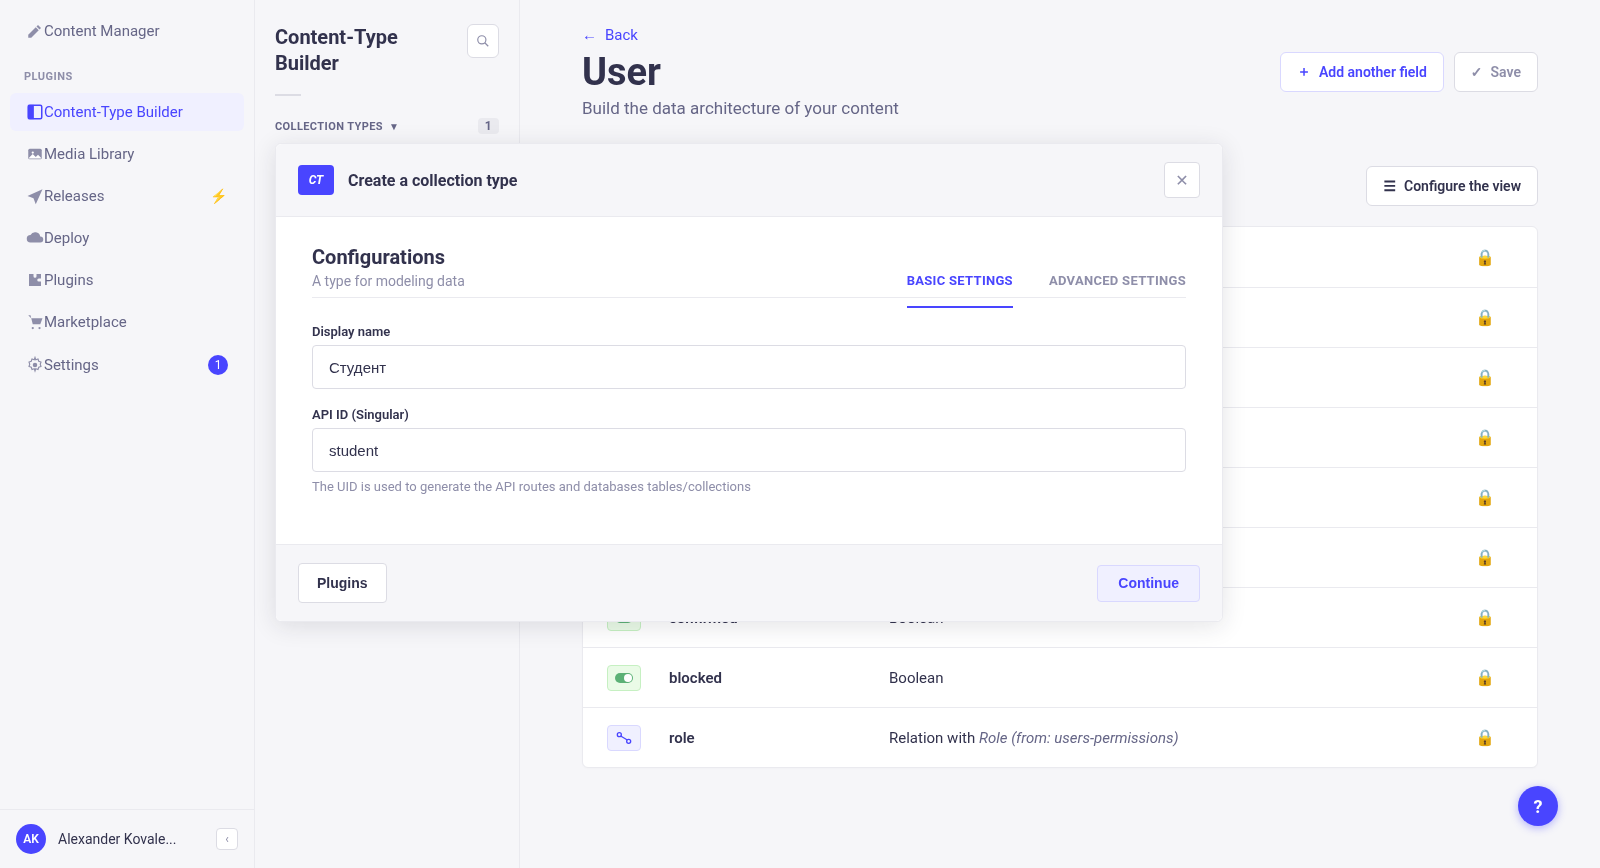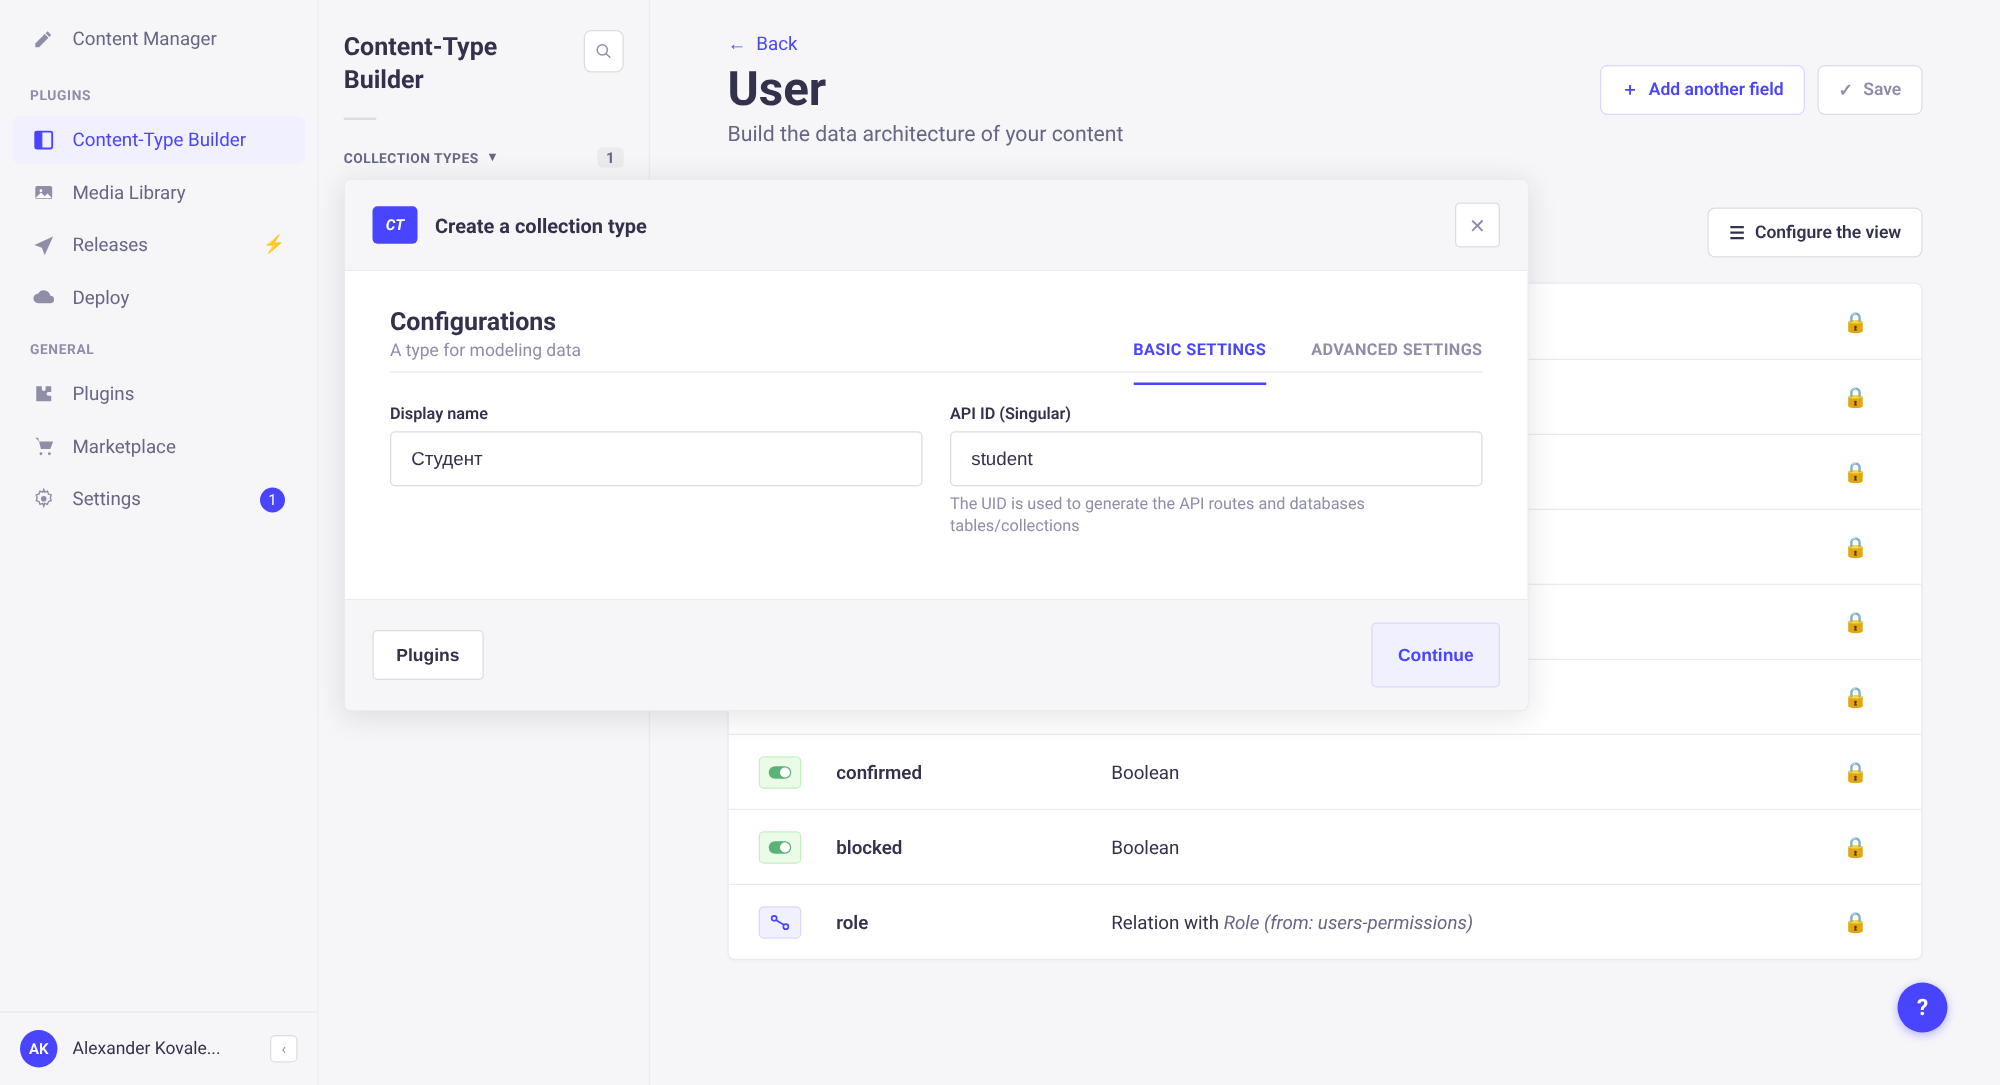--- a/index.html
+++ b/index.html
@@ -35,21 +35,21 @@
   .brand-title { font-size: 16px; font-weight: 700; color:#32324d; }
   .brand-sub { font-size: 12px; color:#8e8ea9; }
 
   .nav-group { padding: 10px 0 4px 0; }
   .nav-label {
     font-size: 11px; font-weight: 700; letter-spacing: .5px;
     color:#8e8ea9; text-transform: uppercase;
     padding: 14px 24px 8px 24px;
   }
   .nav-item {
-    display:flex; gap:14px;
+    display:flex; align-items:center; 
     padding: 10px 16px; margin: 2px 10px;
     border-radius: 6px; font-size: 15px; color:#666687;
     cursor:pointer;
   }
   .nav-item.active { background:#f0f0ff; color:#4945ff; }
   .nav-item .icon { width:18px; display:flex; justify-content:center; }
   .nav-item .icon svg { width:18px; height:18px; }
   .nav-item.active .icon svg { fill:#4945ff; stroke:#4945ff; }
   .badge {
     margin-left:auto; background:#4945ff; color:#fff; font-size:12px;
@@ -171,39 +171,39 @@
   .config-head { display:flex; align-items:flex-end; border-bottom:1px solid #eaeaef; padding-bottom:8px; }
   .config-title { font-size:20px; font-weight:700; color:#32324d; }
   .config-sub { font-size:14px; color:#8e8ea9; margin-top:4px; }
   .tabs { margin-left:auto; display:flex; gap:36px; align-self:flex-end;text-align:right; }
   .tab {
     font-size:13px; font-weight:700; letter-spacing:.3px; text-transform:uppercase;
     color:#8e8ea9; padding:0 0 18px 0; margin-bottom:-19px; cursor:pointer;
   }
   .tab.active { color:#4945ff; border-bottom:2px solid #4945ff; }
   .form-grid {
-    display:grid; grid-template-columns:1fr 1fr; gap:18px 22px; margin-top:26px;
+    display:grid; grid-template-columns:1fr; gap:18px 22px; margin-top:26px;
   }
   .form-field label { font-size:13px; font-weight:600; color:#32324d; display:block; margin-bottom:6px; }
   .input {
     width:100%; height:44px; border:1px solid #dcdce4; border-radius:4px;
     padding:0 16px; font-size:15px; color:#32324d; background:#fff;
   }
   .help { font-size:13px; color:#8e8ea9; margin-top:6px; line-height:1.4; }
   .modal-footer {
     display:flex; align-items:center; padding:18px 22px;
     border-top:1px solid #eaeaef; background:#f6f6f9; border-radius:0 0 6px 6px;
   }
   .btn-cancel {
     border:1px solid #dcdce4; background:#fff; color:#32324d;
     height:40px; padding:0 18px; border-radius:4px; font-size:14px; font-weight:600; cursor:pointer;
   }
   .btn-continue {
     margin-left:auto; border:1px solid #d9d8ff; background:#f0f0ff; color:#4945ff;
-    height:52px; padding:0 20px; border-radius:4px; font-size:14px; font-weight:700; cursor:pointer;
+    height:37px; padding:0 20px; border-radius:4px; font-size:14px; font-weight:700; cursor:pointer;
   }
 
   .help-fab {
     position:absolute; right:42px; bottom:42px; width:40px; height:40px;
     border-radius:50%; background:#4945ff; color:#fff; font-size:18px; font-weight:700;
     display:flex; align-items:center; justify-content:center; cursor:pointer;
     box-shadow:0 2px 8px rgba(73,69,255,.4);
   }
 </style>
 </head>
@@ -258,21 +258,20 @@
 
   <div class="nav-item">
     <span class="icon">
       <svg viewBox="0 0 24 24" fill="#8e8ea9">
           <path d="M6 18a5 5 0 010-10 7 7 0 0113 2 4 4 0 010 8H6z"></path>
         </svg>
     </span>
     <span>Deploy</span>
   </div>
 
-  <div class="nav-label">GENERAL</div>
 
   <div class="nav-item">
     <span class="icon">
       <svg viewBox="0 0 24 24" fill="#8e8ea9">
           <path d="M4 4h6v3a2 2 0 104 0V4h6v6h-3a2 2 0 100 4h3v6H4V4z"></path>
         </svg>
     </span>
     <span>Plugins</span>
   </div>
 

